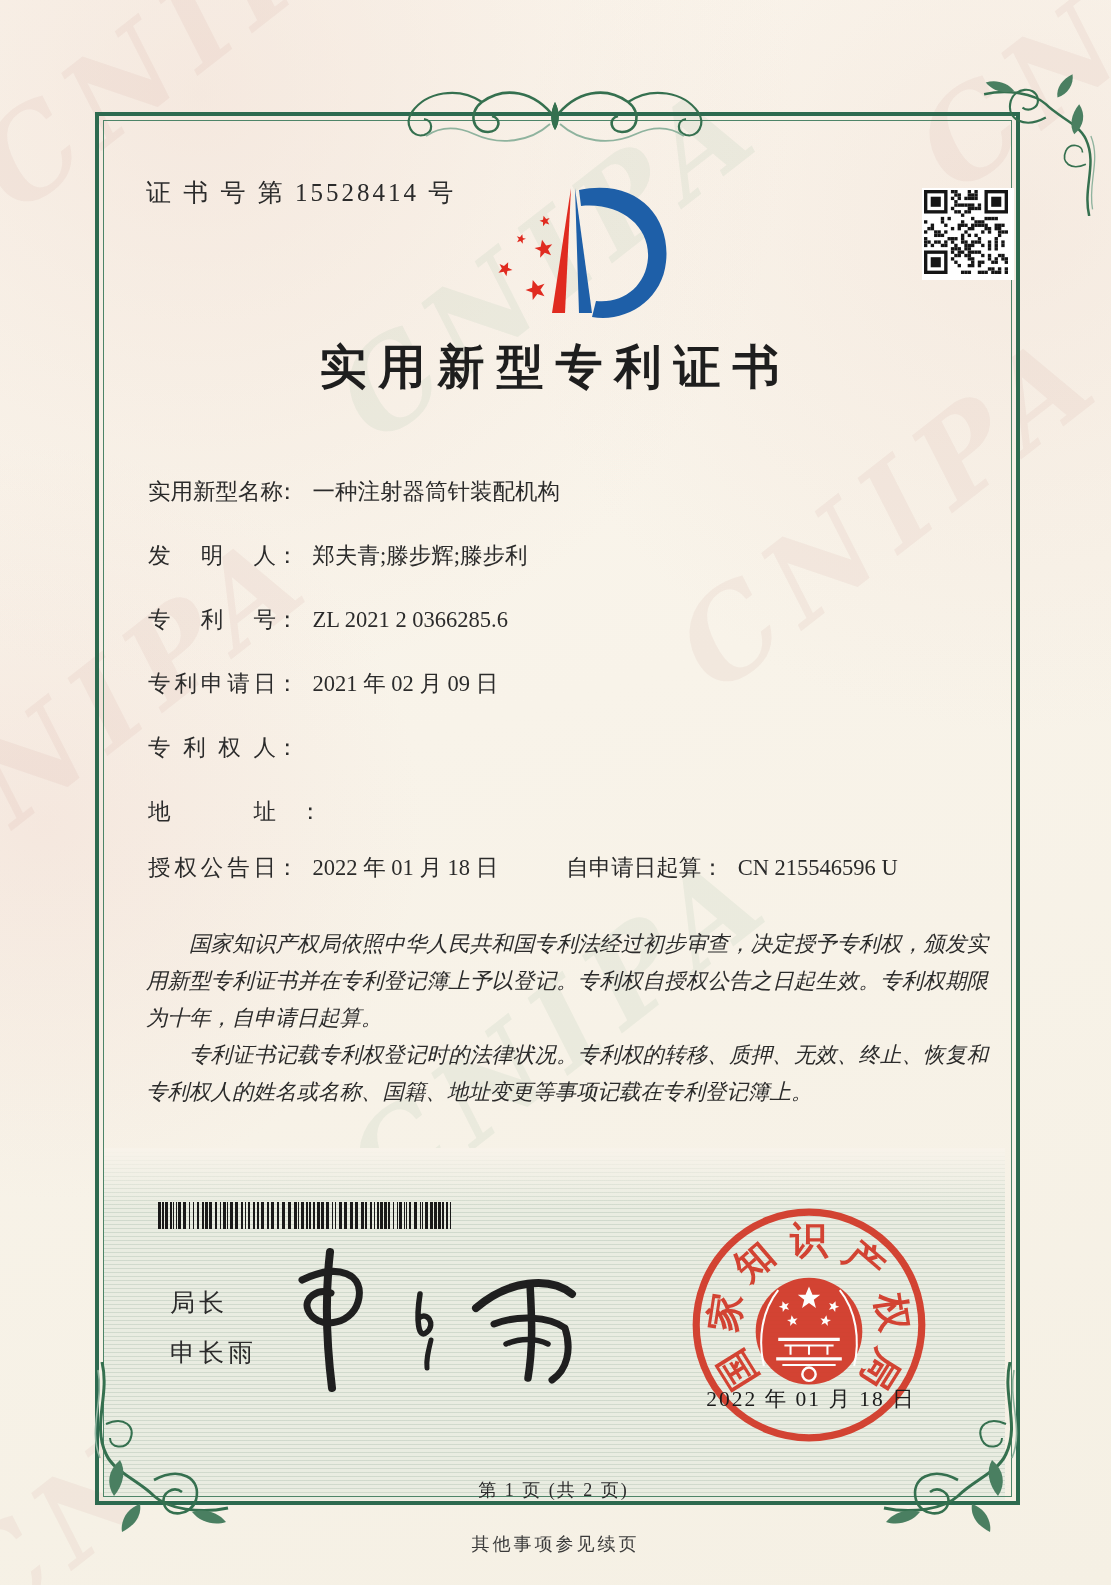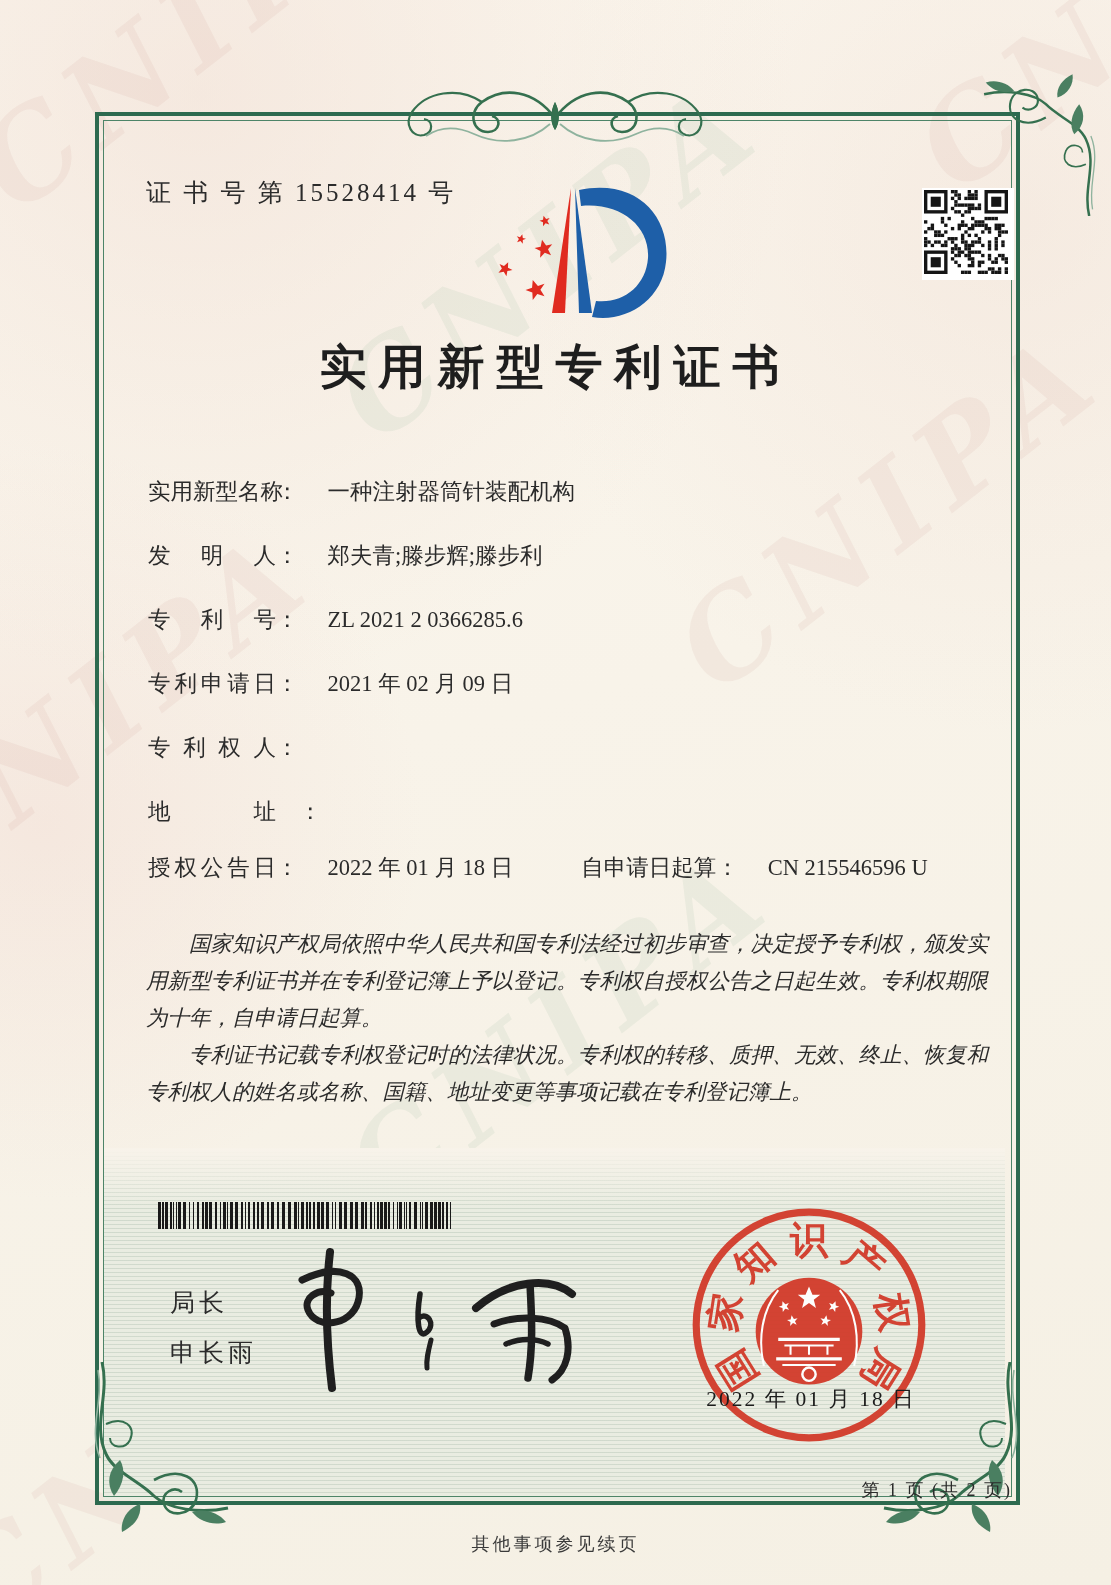--- a/index.html
+++ b/index.html
@@ -37,39 +37,39 @@
   .logo{position:absolute;left:468px;top:170px;width:205px;height:155px;}
   .qr{position:absolute;left:922px;top:188px;width:88px;height:88px;background:#fff;padding:2px;}
   .doc-title{position:absolute;left:0;right:0;top:336px;text-align:center;
              font-size:47px;font-weight:bold;letter-spacing:12px;color:#1e1e1e;}
   
   .fields{position:absolute;left:148px;top:476px;width:790px;font-size:22.5px;}
   .frow{display:flex;align-items:flex-start;line-height:32px;margin-bottom:32px;}
   .frow.address{margin-bottom:24px;gap:23px;}
   .flabel{display:inline-block;width:128px;text-align:justify;text-align-last:justify;white-space:nowrap;flex:none;}
   .colon{flex:none;}
-  .fvalue{margin-left:29px;max-width:600px;}
+  .fvalue{margin-left:14px;max-width:600px;}
   .pair2{margin-left:68px;display:flex;}
   
   .paras{position:absolute;left:146px;top:926px;width:842px;font-size:21.5px;line-height:37px;text-align:justify;}
   .paras p{margin:0;text-indent:2em;font-style:italic;}
   
   .barcode{position:absolute;left:158px;top:1202px;width:300px;height:27px;overflow:hidden;}
   .barcode div{position:absolute;top:0;height:100%;background:#191919;}
   
   .officer-title{position:absolute;left:170px;top:1286px;font-size:25px;letter-spacing:4px;font-family:"Liberation Sans",sans-serif;}
   .officer-name{position:absolute;left:170px;top:1336px;font-size:25px;letter-spacing:4px;font-family:"Liberation Sans",sans-serif;}
   .sig{position:absolute;left:268px;top:1236px;width:330px;height:165px;}
   
   .seal{position:absolute;left:688px;top:1204px;width:242px;height:242px;opacity:.95;}
   .seal-char{font-size:37px;font-weight:bold;fill:#d23b2a;font-family:"Liberation Serif",serif;}
   .seal-date{position:absolute;left:686px;top:1384px;width:250px;text-align:center;
              font-size:21.5px;letter-spacing:2px;color:#1c1c1c;}
   
-  .page-num{position:absolute;left:95px;top:1478px;width:917px;text-align:right;font-size:18px;letter-spacing:2px;}
+  .page-num{position:absolute;left:95px;top:1478px;width:917px;text-align:center;font-size:18px;letter-spacing:2px;}
   .footer-note{position:absolute;left:0;right:0;top:1532px;text-align:center;font-size:18px;letter-spacing:3px;color:#3a3a3a;}
 </style>
 </head>
 <body>
 
 <div class="page">
 
   <span class="wm pink wm1">CNIPA</span>
   <span class="wm green wm2">CNIPA</span>
   <span class="wm pink wm3">CNIPA</span>

